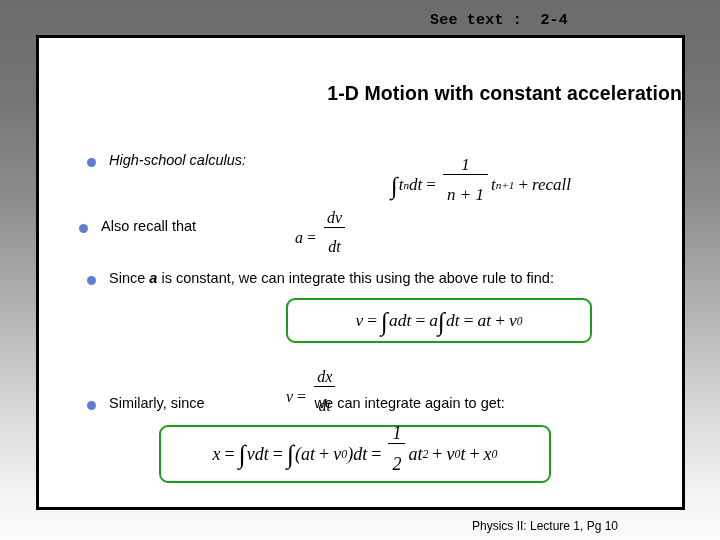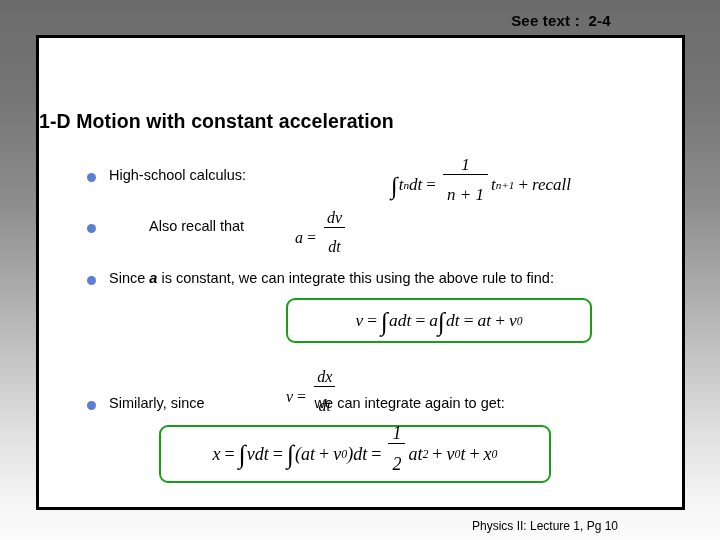--- a/index.html
+++ b/index.html
@@ -19,51 +19,50 @@
     height: 540px;
     background: linear-gradient(to bottom, #6b6b6b 0%, #757575 18%, #8e8e8e 38%, #b4b4b4 58%, #dcdcdc 78%, #f4f4f4 92%, #fbfbfb 100%);
   }
 
   
   #header-note {
     position: absolute;
     left: 430px;
     top: 12px;
     width: 262px;
-    text-align: center;
     font-size: 15px;
     font-weight: bold;
     color: #000;
     letter-spacing: 0.2px;
     white-space: pre;
+    font-family: Liberation Mono, monospace;
   }
 
   
   #slide {
     position: absolute;
     left: 36px;
     top: 35px;
     width: 649px;
     height: 475px;
     background: #ffffff;
     border: 3px solid #000000;
     box-sizing: border-box;
   }
 
   #slide-title {
     position: absolute;
     left: 0;
     top: 44px;
     width: 100%;
-    text-align: left;
+    text-align: right;
     font-size: 19.5px;
     font-weight: bold;
     color: #000;
     letter-spacing: 0.1px;
-    margin-top: 28px;
   }
 
   
   .bullet-row {
     position: absolute;
     display: flex;
     align-items: flex-start;
   }
   .bullet-dot {
     width: 9px;
@@ -78,22 +77,22 @@
     font-size: 14.5px;
     color: #000;
     line-height: 17px;
     white-space: pre-wrap;
   }
   .bullet-text i {
     font-style: italic;
     font-weight: bold;
   }
 
-  #bullet-1 { left: 48px; top: 129px; }
-  #bullet-2 { left: 48px; top: 180px; gap: 40px; }
+  #bullet-1 { left: 48px; top: 114px; font-style: italic; }
+  #bullet-2 { left: 40px; top: 180px; }
   #bullet-3 { left: 48px; top: 232px; width: 560px; }
   #bullet-4 { left: 48px; top: 339px; margin-top: 18px; }
 
   
   .math {
     font-family: "Liberation Serif", serif;
     font-style: italic;
     color: #000;
     display: inline-flex;
     align-items: center;

